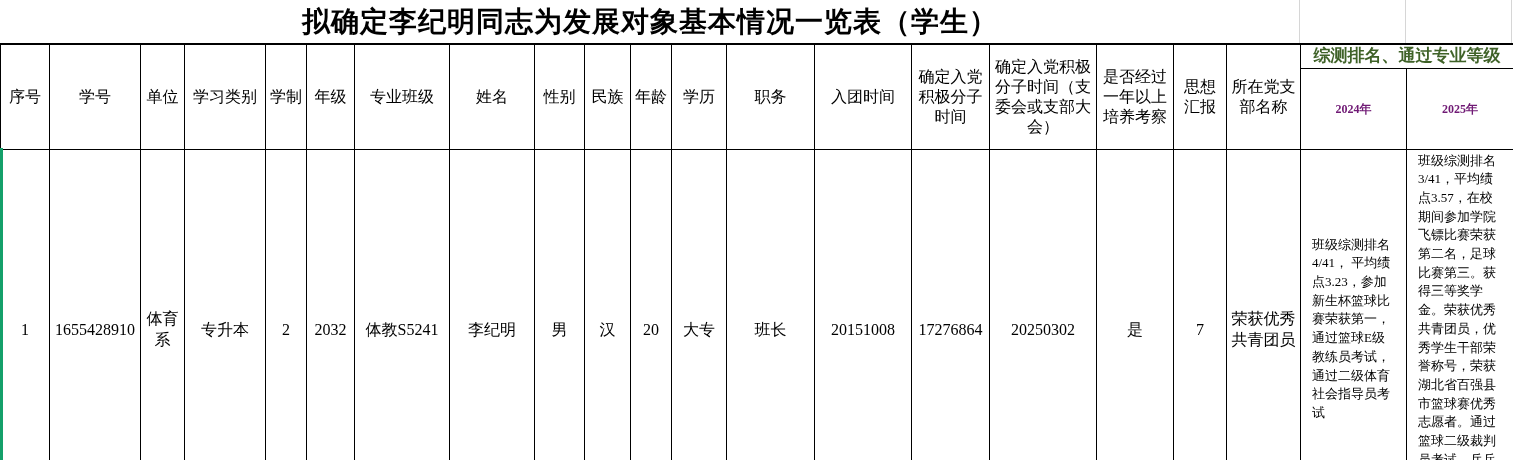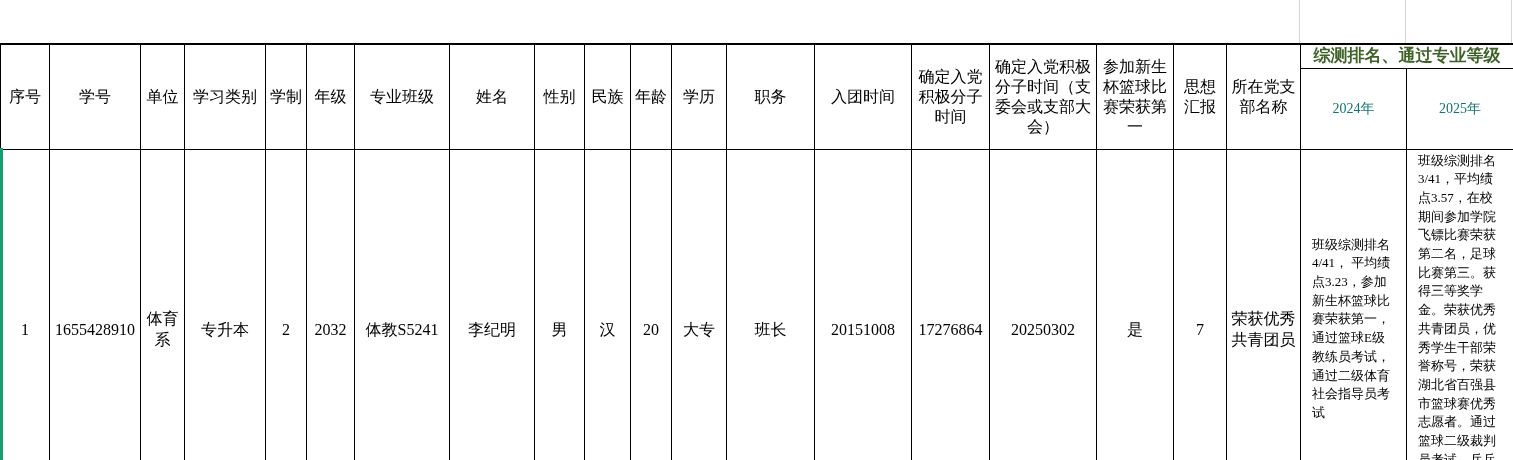--- a/index.html
+++ b/index.html
@@ -42,40 +42,41 @@
     vertical-align: middle;
     font-weight: normal;
     overflow: hidden;
   }
   .sheet thead tr.tier1 { height: 24px; }
   .sheet thead tr.tier2 { height: 81px; }
   .sheet tbody tr       { height: 312px; }
   .sheet th { font-size: 16px; line-height: 20px; }
   .sheet td { font-size: 16px; line-height: 21px; }
   th.group-label { font-size: 17px; color: #3f6228; font-weight: bold; }
-  th.year-label  { font-size: 14px; color: #0f766e; }
+  th.year-label  { font-size: 12px; color: #701a75; font-weight: bold; }
   td.para {
     font-size: 13px;
     line-height: 18.7px;
     text-align: left;
     padding: 2px 11px;
     vertical-align: middle;
   }
   
   .selection-bar {
     position: absolute; left: 0; top: 148px;
     width: 3px; height: 312px;
     background: #14a06a;
   }
 </style>
 </head>
 <body>
 
 <div class="screen">
 
+  <div class="title-row">拟确定李纪明同志为发展对象基本情况一览表（学生）</div>
   <div class="gridline-v gl-a"></div>
   <div class="gridline-v gl-b"></div>
   <div class="gridline-v gl-c"></div>
 
   <table class="sheet">
     <colgroup>
       <col style="width:49px">
         <col style="width:91px">
         <col style="width:44px">
       <col style="width:81px">
@@ -108,21 +109,21 @@
         <th rowspan="2">专业班级</th>
         <th rowspan="2">姓名</th>
         <th rowspan="2">性别</th>
         <th rowspan="2">民族</th>
         <th rowspan="2">年龄</th>
         <th rowspan="2">学历</th>
         <th rowspan="2">职务</th>
         <th rowspan="2">入团时间</th>
         <th rowspan="2">确定入党积极分子时间</th>
         <th rowspan="2">确定入党积极分子时间（支委会或支部大会）</th>
-        <th rowspan="2">参加新生杯篮球比赛荣获第一</th>
+        <th rowspan="2">是否经过一年以上培养考察</th>
         <th rowspan="2">思想汇报</th>
         <th rowspan="2">所在党支部名称</th>
         <th colspan="2" class="group-label">综测排名、通过专业等级</th>
       </tr>
       <tr class="tier2">
         <th class="year-label">2024年</th>
         <th class="year-label">2025年</th>
       </tr>
     </thead>
     <tbody>

